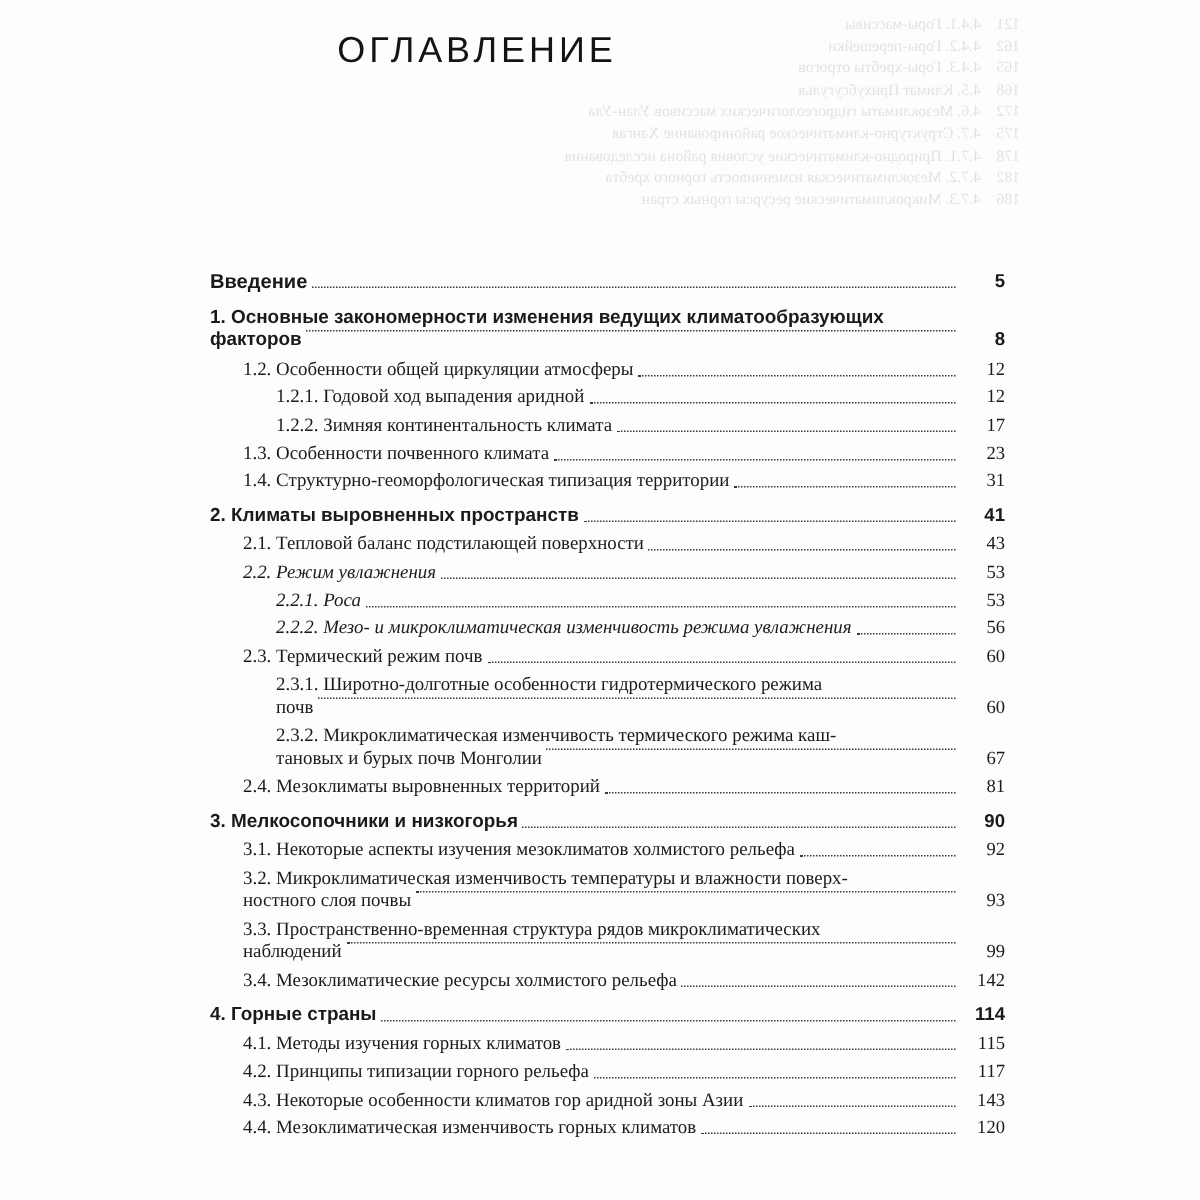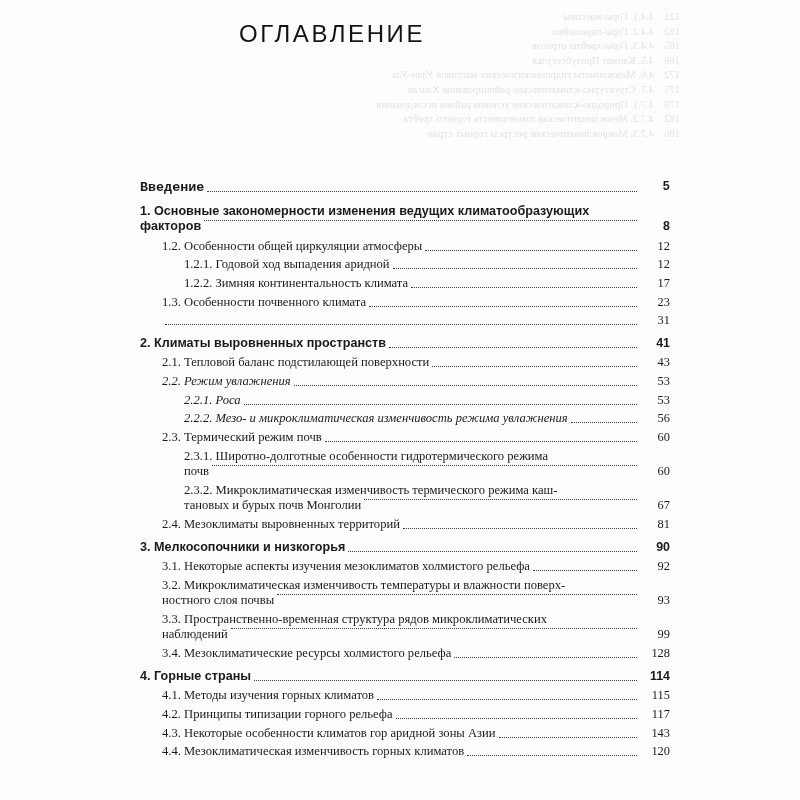--- a/index.html
+++ b/index.html
@@ -45,21 +45,21 @@
     text-align: left;
   }
   .ghost .gtxt {
     flex: 1;
     text-align: left;
   }
 
   .title {
     position: absolute;
     top: 20px;
-    left: 16px;
+    left: 2px;
     width: 632px;
     text-align: center;
     font-size: 24px;
     letter-spacing: 2.6px;
     font-family: "Liberation Sans", sans-serif;
     color: #141414;
   }
 
   .toc {
     position: absolute;
@@ -86,21 +86,21 @@
   }
   .entry .page-no {
     white-space: nowrap;
     width: 30px;
     text-align: right;
     font-size: 12.4px;
   }
 
   
   .lvl-intro {
-    font-family: Liberation Mono, monospace;
+    font-family: Liberation Sans, sans-serif;
     font-weight: bold;
     font-size: 13.4px;
     margin-bottom: 8px;
   }
   .lvl-1 {
     font-family: "Liberation Sans", sans-serif;
     font-weight: bold;
     font-size: 12.6px;
     margin-top: 7px;
     margin-bottom: 4px;
@@ -216,20 +216,21 @@
         <span class="label">1.2.2. Зимняя континентальность климата</span>
         <span class="dots"></span>
         <span class="page-no">17</span>
       </div>
       <div class="entry lvl-2">
         <span class="label">1.3. Особенности почвенного климата</span>
         <span class="dots"></span>
         <span class="page-no">23</span>
       </div>
       <div class="entry lvl-2">
+        <span class="label">1.4. Структурно-геоморфологическая типизация территории</span>
         <span class="dots"></span>
         <span class="page-no">31</span>
       </div>
       <div class="entry lvl-1 bold-block">
         <span class="label">2. Климаты выровненных пространств</span>
         <span class="dots"></span>
         <span class="page-no">41</span>
       </div>
       <div class="entry lvl-2">
         <span class="label">2.1. Тепловой баланс подстилающей поверхности</span>
@@ -299,21 +300,21 @@
         <span class="wrap-text">3.3. Пространственно-временная  структура  рядов  микроклиматических</span>
         <div class="lastline">
           <span class="label">наблюдений</span>
           <span class="dots"></span>
           <span class="page-no">99</span>
         </div>
       </div>
       <div class="entry lvl-2">
         <span class="label">3.4. Мезоклиматические ресурсы холмистого рельефа</span>
         <span class="dots"></span>
-        <span class="page-no">128</span>
+        <span class="page-no">142</span>
       </div>
       <div class="entry lvl-1 bold-block">
         <span class="label">4. Горные страны</span>
         <span class="dots"></span>
         <span class="page-no">114</span>
       </div>
       <div class="entry lvl-2">
         <span class="label">4.1. Методы изучения горных климатов</span>
         <span class="dots"></span>
         <span class="page-no">115</span>

